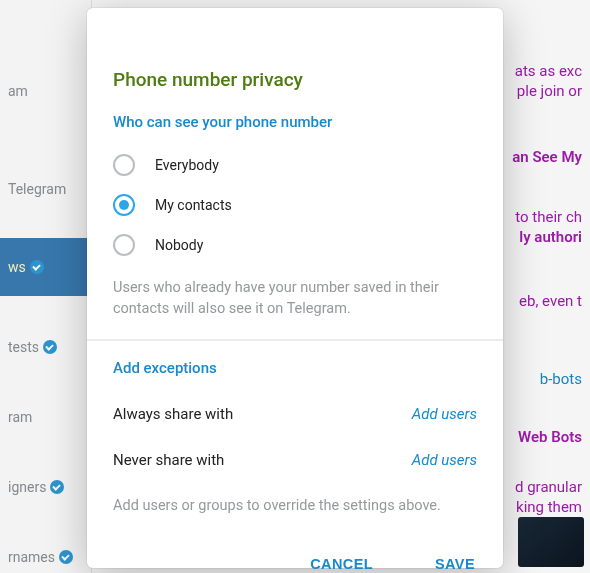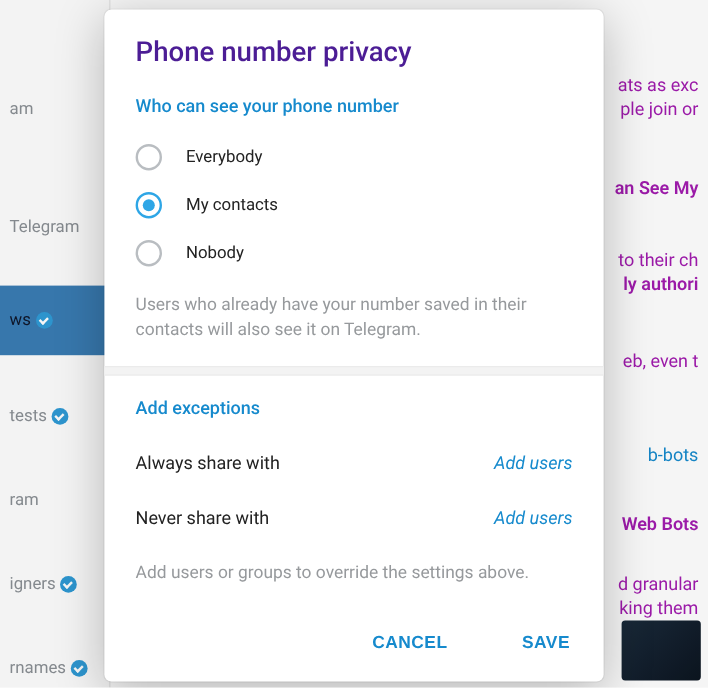--- a/index.html
+++ b/index.html
@@ -3,40 +3,40 @@
 <meta charset="utf-8">
 <style>
   * { box-sizing: border-box; margin: 0; padding: 0; }
   html, body { width: 590px; height: 573px; overflow: hidden; font-family: -apple-system, BlinkMacSystemFont, "Segoe UI", Roboto, Helvetica, Arial, sans-serif; }
   body { position: relative; background: #f2f2f2; }
 
   
   .bg { position: absolute; inset: 0; background: #ffffff; filter: blur(0); }
   .bg-left { position: absolute; left: 0; top: 0; width: 92px; height: 100%; background: #fdfdfd; border-right: 1px solid #e8e8e8; }
   .bg-item { position: absolute; left: 0; width: 92px; height: 58px; display: flex; align-items: center; padding-left: 8px; color: #8a8f94; font-size: 14px; }
-  .bg-item.sel { background: #3a7cb3; color: #0f172a; }
+  .bg-item.sel { background: #3a7cb3; color: #fef9c3; }
   .bg-right { position: absolute; right: 0; top: 0; width: 76px; height: 100%; background: #ffffff; color: #3b3f42; font-size: 15px; }
   .bg-right-line { position: absolute; right: 8px; white-space: nowrap; color: #a21caf; }
   .verified { display:inline-block; width:14px; height:14px; background:#2f9bd6; border-radius:50%; margin-left:4px; position:relative; }
   .verified::after { content:""; position:absolute; left:3px; top:4px; width:5px; height:3px; border-left:2px solid #fff; border-bottom:2px solid #fff; transform:rotate(-45deg); }
   .bg-thumb { position:absolute; right:6px; bottom:6px; width:66px; height:50px; background: linear-gradient(135deg,#1a2b3b,#0c1520); border-radius:3px; }
 
   
   .overlay { position: absolute; inset: 0; background: rgba(0,0,0,0.04); display:flex; justify-content:center; }
   .modal {
     margin-top: 8px;
     width: 416px;
     background: #fff;
     border-radius: 6px;
     box-shadow: 0 8px 40px rgba(0,0,0,0.25), 0 0 0 1px rgba(0,0,0,0.05);
     display:flex; flex-direction:column;
     height: 560px;
   }
   .modal-inner { padding: 22px 26px 0 26px; }
-  .title { font-size: 23px; font-weight: 500; color: #4c1d95; margin-bottom: 22px; }
+  .title { font-size: 19px; font-weight: 500; color: #4d7c0f; margin-bottom: 22px; margin-top: 38px; }
   .section-label { font-size: 15px; font-weight: 500; color: #168acd; margin-bottom: 14px; }
   .radio-row { display:flex; align-items:center; height: 40px; cursor:pointer; }
   .radio { width: 22px; height: 22px; border: 2px solid #b9bdc1; border-radius: 50%; margin-right: 20px; display:flex; align-items:center; justify-content:center; flex-shrink:0; }
   .radio.checked { border-color: #2ea6e6; }
   .radio.checked::after { content:""; width:10px; height:10px; background:#2ea6e6; border-radius:50%; }
   .radio-label { font-size: 14px; color: #222; }
   .hint { font-size: 14.5px; color: #96999c; line-height: 1.45; margin-top: 12px; margin-bottom: 20px; }
   .divider { height: 10px; background: #f3f3f3; border-top: 1px solid #ebebeb; border-bottom: 1px solid #ebebeb; margin: 0 -0px; }
   .exc-row { display:flex; justify-content:space-between; align-items:center; height: 46px; }
   .exc-label { font-size: 15px; color: #222; }

